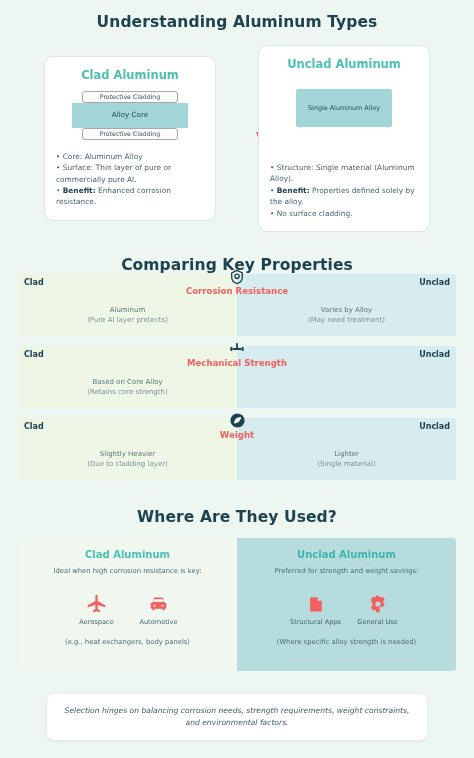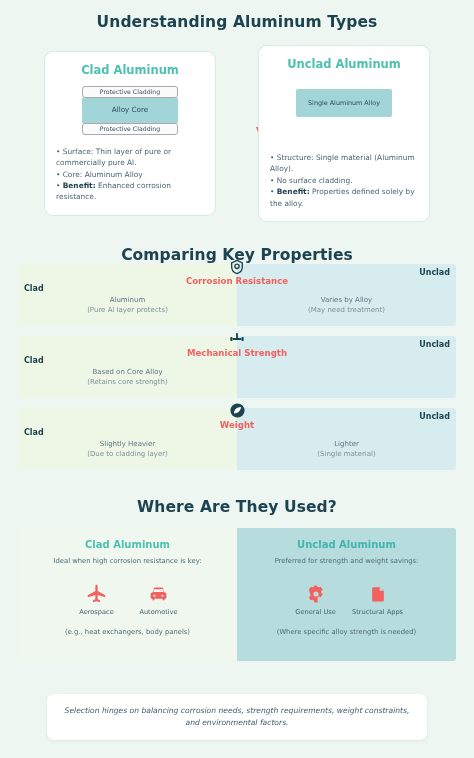--- a/index.html
+++ b/index.html
@@ -75,32 +75,32 @@
     color: #39525c;
     text-align: center;
     border: 1px solid #a9a9a9;
     border-radius: 3px;
     padding: 1px 0;
     background: #fbfbfb;
     line-height: 1.25;
   }
 
   .alloy-core {
-    width: 96px;
+    width: 116px;
     background: #a2d5d8;
     color: #2b4b55;
     font-size: 7.2px;
     text-align: center;
     padding: 8px 0;
     line-height: 1.2;
   }
 
   .single-block {
     width: 96px;
-    height: 28px;
+    height: 38px;
     background: #a2d5d8;
     color: #2b4b55;
     font-size: 6.4px;
     display: flex;
     align-items: center;
     justify-content: center;
     border-radius: 2px;
     margin: 9px 0 24px 0;
   }
 
@@ -143,21 +143,21 @@
   .cmp-half.left  { background: #eef6e6; border-radius: 3px 0 0 3px; }
   .cmp-half.right { background: #d7ecef; border-radius: 0 3px 3px 0; }
 
   .cmp-side-label {
     position: absolute;
     top: 4px;
     font-size: 8px;
     font-weight: bold;
     color: #1d4350;
   }
-  .cmp-half.left  .cmp-side-label { left: 6px; margin-top: 16px; }
+  .cmp-half.left  .cmp-side-label { left: 6px; }
   .cmp-half.right .cmp-side-label { right: 6px; text-align: center; }
 
   .cmp-value {
     text-align: center;
     font-size: 7px;
     color: #5c7681;
     line-height: 1.45;
     margin-top: 22px;
   }
   .cmp-value .sub { color: #7b929b; }
@@ -261,39 +261,39 @@
       <div class="type-card">
         <div class="type-card-title">Clad Aluminum</div>
 
         <div class="stack">
           <div class="clad-layer">Protective Cladding</div>
           <div class="alloy-core">Alloy Core</div>
           <div class="clad-layer">Protective Cladding</div>
         </div>
 
         <div class="bullets">
+          <p>• Core: Aluminum Alloy</p>
           <p>• Surface: Thin layer of pure or commercially pure Al.</p>
-          <p>• Core: Aluminum Alloy</p>
           <p>• <b>Benefit:</b> <span>Enhanced corrosion resistance.</span></p>
         </div>
       </div>
 
       <div class="vs-badge">VS</div>
 
       <div class="type-card">
         <div class="type-card-title">Unclad Aluminum</div>
 
         <div class="stack">
           <div class="single-block">Single Aluminum Alloy</div>
         </div>
 
         <div class="bullets">
           <p>• Structure: Single material (Aluminum Alloy).</p>
+          <p>• <b>Benefit:</b> <span>Properties defined solely by the alloy.</span></p>
           <p>• No surface cladding.</p>
-          <p>• <b>Benefit:</b> <span>Properties defined solely by the alloy.</span></p>
         </div>
       </div>
 
     </div>
   </section>
 
   <section class="compare">
     <h2 class="section-title">Comparing Key Properties</h2>
 
     <div class="cmp-row">
@@ -405,35 +405,35 @@
         <div class="usage-note">(e.g., heat exchangers, body panels)</div>
       </div>
 
       <div class="usage-panel unclad">
         <div class="usage-title">Unclad Aluminum</div>
         <div class="usage-sub">Preferred for strength and weight savings:</div>
         <div class="usage-icons">
           <div class="usage-ico-item">
             <div class="usage-ico-glyph">
               <svg width="20" height="20" viewBox="0 0 24 24" fill="#f2605f">
+                <path d="M5 4h9l5 4.2V20a1 1 0 0 1-1 1H6a1 1 0 0 1-1-1V5a1 1 0 0 1 1-1Z"></path>
+                <path d="M14 4v4.2h5" fill="#b7dcdd"></path>
+              </svg>
+            </div>
+            <div class="usage-ico-label">Structural Apps</div>
+          </div>
+          <div class="usage-ico-item">
+            <div class="usage-ico-glyph">
+              <svg width="20" height="20" viewBox="0 0 24 24" fill="#f2605f">
                 <path d="M12 1.8 14 3.3a7.4 7.4 0 0 1 1.6.7l2.4-.5 2 3.5-1.8 1.7a7.4 7.4 0 0 1 0 1.7l1.8 1.7-2 3.5-2.4-.5a7.4 7.4 0 0 1-1.6.9L14 22.2h-4l-.5-2.3a7.4 7.4 0 0 1-1.6-.9l-2.4.5-2-3.5 1.8-1.7a7.4 7.4 0 0 1 0-1.7L3.5 7l2-3.5 2.4.5a7.4 7.4 0 0 1 1.6-.7L10 1.8Z"></path>
                 <circle cx="12" cy="12" r="3.1" fill="#b7dcdd"></circle>
               </svg>
             </div>
             <div class="usage-ico-label">General Use</div>
           </div>
-          <div class="usage-ico-item">
-            <div class="usage-ico-glyph">
-              <svg width="20" height="20" viewBox="0 0 24 24" fill="#f2605f">
-                <path d="M5 4h9l5 4.2V20a1 1 0 0 1-1 1H6a1 1 0 0 1-1-1V5a1 1 0 0 1 1-1Z"></path>
-                <path d="M14 4v4.2h5" fill="#b7dcdd"></path>
-              </svg>
-            </div>
-            <div class="usage-ico-label">Structural Apps</div>
-          </div>
         </div>
         <div class="usage-note">(Where specific alloy strength is needed)</div>
       </div>
 
     </div>
   </section>
 
   <div class="footer-card">Selection hinges on balancing corrosion needs, strength requirements, weight constraints, and environmental factors.</div>
 
 </div>

